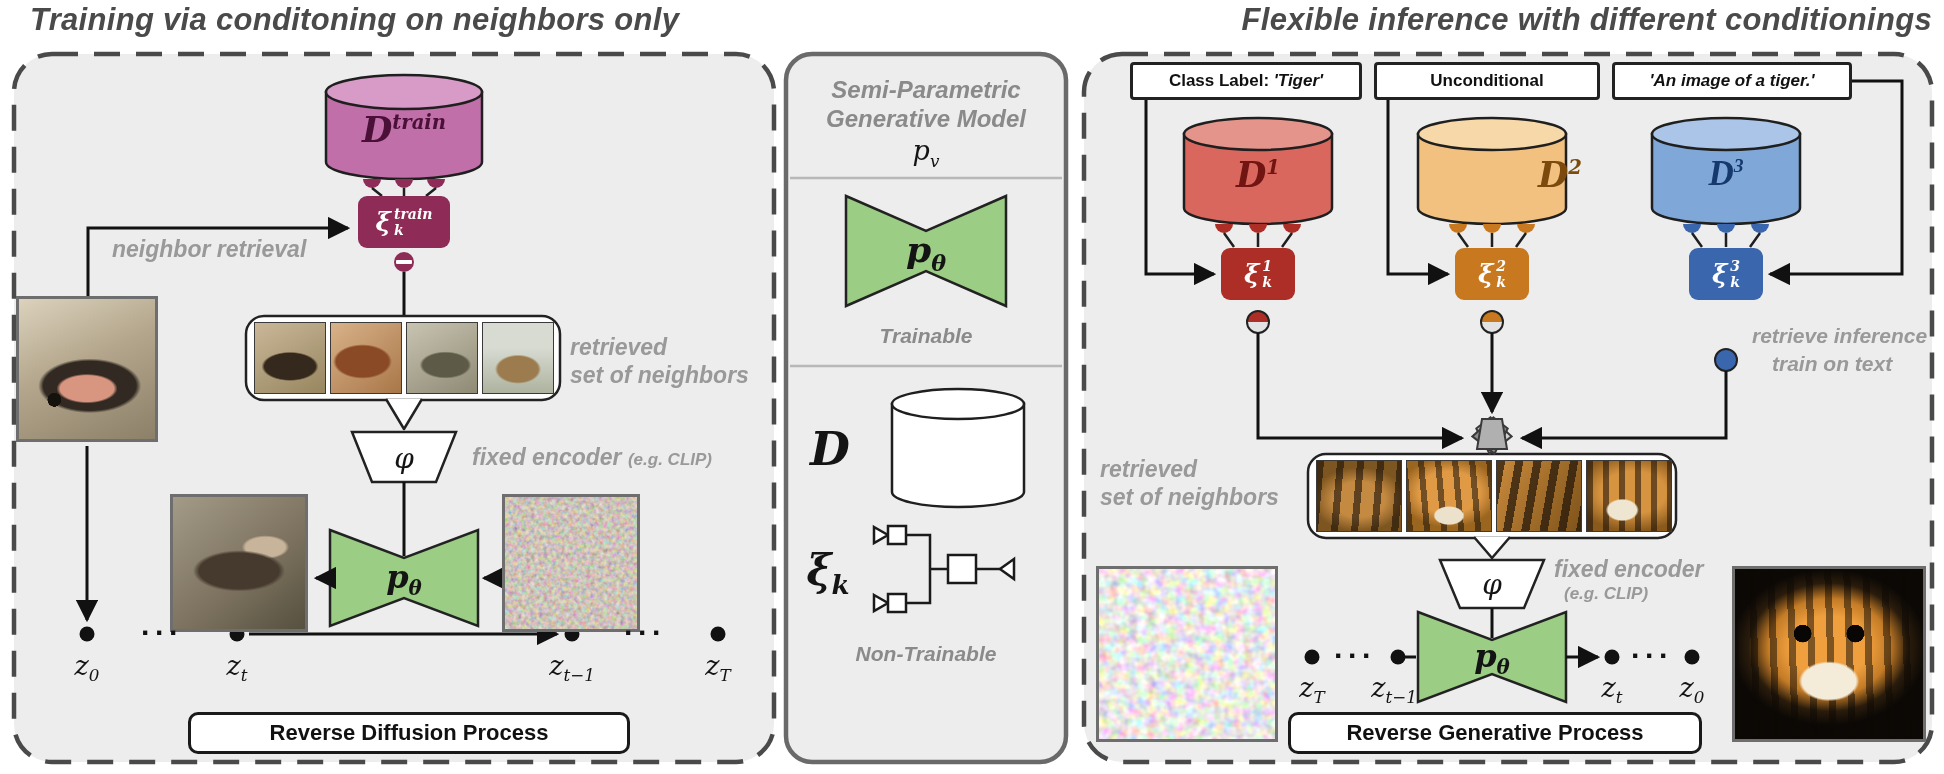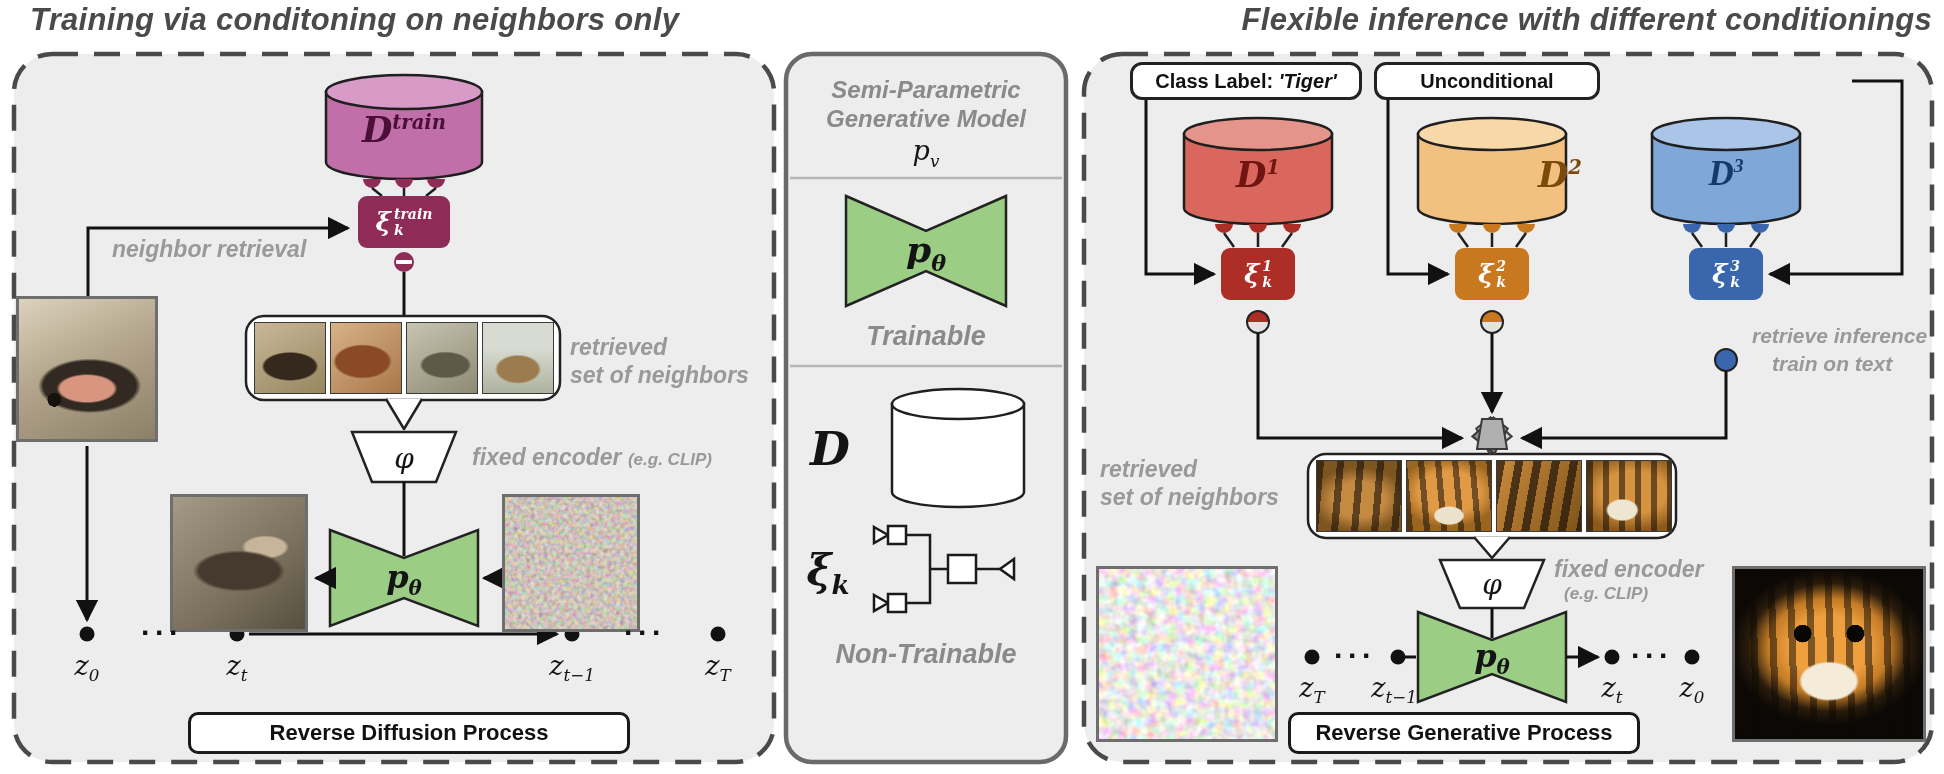--- a/index.html
+++ b/index.html
@@ -14,25 +14,25 @@
   .note{font-size:17px}
   .math{font-family:"DejaVu Serif",serif;font-style:italic;color:#141414}
   .math sub{font-size:62%;font-style:italic}
   .math sup{font-size:56%;font-style:italic}
   .dblab{font-size:35px;font-weight:bold}
   .zlab{font-size:27px}
   .ptlab{font-size:32px;font-weight:bold}
   .philab{font-size:28px}
   .dots{font-size:30px;font-weight:bold;color:#111;letter-spacing:4px}
   .legendtitle{font-size:24px;font-weight:bold;font-style:italic;color:#8a8a8a}
-  .legendword{font-size:27px;font-weight:bold;font-style:italic;color:#8a8a8a}
+  .legendword{font-size:21px;font-weight:bold;font-style:italic;color:#8a8a8a}
   .procbox{position:absolute;z-index:3;background:#fff;border:3px solid #1a1a1a;border-radius:10px;
            display:flex;align-items:center;justify-content:center;font-weight:bold;font-size:22px;color:#111}
-  .condbox{position:absolute;z-index:3;height:38px;background:#fff;border:3px solid #222;border-radius:12px;
-           display:flex;align-items:center;justify-content:center;font-weight:bold;font-size:20px;color:#111;white-space:pre}
+  .condbox{position:absolute;z-index:3;height:38px;background:#fff;border:3px solid #222;border-radius:4px;
+           display:flex;align-items:center;justify-content:center;font-weight:bold;font-size:17px;color:#111;white-space:pre}
   .it{font-style:italic}
   .xibox{position:absolute;z-index:3;border-radius:9px;display:flex;align-items:center;justify-content:center;color:#fff;
          font-family:"DejaVu Serif",serif}
   .xibase{font-size:26px;font-weight:bold;font-style:italic}
   .stack{display:flex;flex-direction:column;line-height:1.15;font-size:14px;font-weight:bold;font-style:italic;margin-left:3px;text-align:left}
   .photo{position:absolute;z-index:2;border:3px solid #6e6e6e;overflow:hidden}
   .thumb{position:absolute;z-index:2;border:1.5px solid #3a3a3a;overflow:hidden}
   .photo svg,.thumb svg{display:block;width:100%;height:100%}
   .ph-query{background:
     radial-gradient(circle 7px at 26% 72%, #15110d 97%, transparent),
@@ -328,20 +328,23 @@
   <span class="lab ctr legendword" style="left:926px;top:654px">Non-Trainable</span>
 
   <span class="lab title" style="left:1100px;top:2px;width:832px;text-align:right">Flexible inference with different conditionings</span>
 
   <div class="condbox" style="left:1130px;top:62px;width:232px">
     <span>Class Label: </span><span class="it">'Tiger'</span>
   </div>
   <div class="condbox" style="left:1374px;top:62px;width:226px">
     <span>Unconditional</span>
   </div>
+  <div class="condbox" style="left:1612px;top:62px;width:240px">
+    <span class="it">'An image of a tiger.'</span>
+  </div>
 
   <span class="lab ctr math dblab" style="left: 1258px; top: 174px; color: rgb(112, 21, 17);"><span>D</span><sup>1</sup></span>
   <span class="lab ctr math dblab" style="left: 1560px; top: 174px; color: rgb(124, 74, 13);"><span>D</span><sup>2</sup></span>
   <span class="lab ctr math dblab" style="left: 1726px; top: 174px; color: rgb(22, 57, 109); font-family: Liberation Serif, serif;"><span>D</span><sup>3</sup></span>
 
   <div class="xibox" style="left: 1221px; top: 248px; width: 74px; height: 52px; background: rgb(173, 46, 38);">
     <span class="xibase">ξ</span>
     <span class="stack">
         <span>1</span>
         <span>k</span>
@@ -375,17 +378,17 @@
   <span class="lab ctr math ptlab" style="left:1492px;top:658px"><span>p</span><sub>θ</sub></span>
 
   <span class="lab ctr dots" style="left:1355px;top:656px">···</span>
   <span class="lab ctr dots" style="left:1652px;top:656px">···</span>
 
   <span class="lab hctr math zlab" style="left:1312px;top:672px"><span>z</span><sub>T</sub></span>
   <span class="lab hctr math zlab" style="left:1394px;top:672px"><span>z</span><sub>t−1</sub></span>
   <span class="lab hctr math zlab" style="left:1612px;top:672px"><span>z</span><sub>t</sub></span>
   <span class="lab hctr math zlab" style="left:1692px;top:672px"><span>z</span><sub>0</sub></span>
 
-  <div class="procbox" style="left:1288px;top:712px;width:352px;height:42px">
+  <div class="procbox" style="left:1288px;top:712px;width:414px;height:42px">
     <span>Reverse Generative Process</span>
   </div>
 
 </div>
 
 </body></html>

